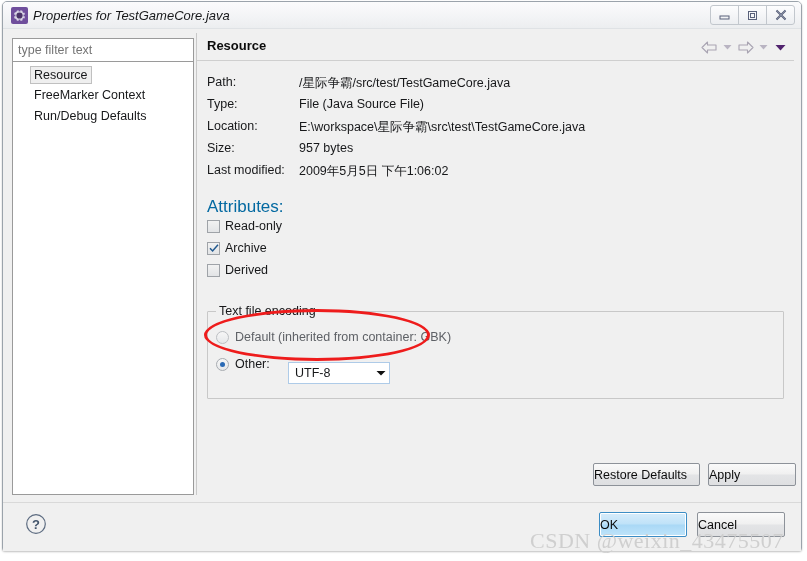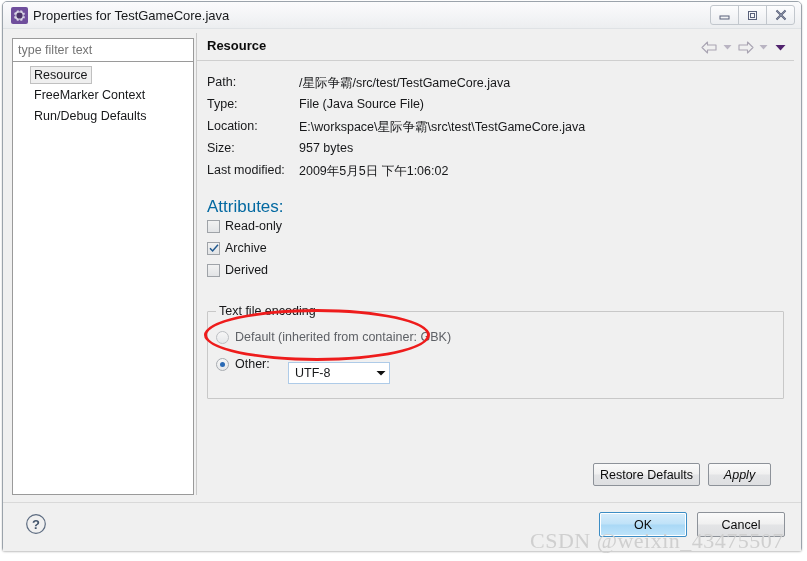--- a/index.html
+++ b/index.html
@@ -47,20 +47,21 @@
     display: flex; align-items: center; justify-content: center;
   }
   .title-icon svg { display: block; }
   .title-text {
     position: absolute;
     left: 30px; top: 4px;
     font-size: 13px;
     color: #17181a;
     line-height: 19px;
     white-space: nowrap;
+    font-style: italic;
   }
 
   .winbtns {
     position: absolute;
     right: 6px; top: 3px;
     display: flex;
     height: 20px;
   }
   .winbtn {
     width: 29px; height: 20px;
@@ -249,21 +250,21 @@
   
   .btn {
     position: absolute;
     background: linear-gradient(to bottom, #fafafa 0%, #f0f0f0 48%, #e3e4e6 52%, #dedfe1 100%);
     border: 1px solid #8d9299;
     border-radius: 2px;
     font-size: 12.5px;
     color: #0c0c0c;
     display: flex;
     align-items: center;
-    justify-content: center;
+    justify-content: flex-start;
     font-family: "Liberation Sans", sans-serif;
     cursor: default;
   }
   .btn-default {
     background: linear-gradient(to bottom, #d7ecfb 0%, #bfe2f8 48%, #a9d8f6 52%, #bfe4fa 100%);
     border: 1px solid #3c8dc5;
     box-shadow: 0 0 0 1px #ffffff inset;
   }
 
   
@@ -454,21 +455,21 @@
             <svg width="10" height="6" viewBox="0 0 10 6">
               <path d="M0.5 1 L9.5 1 L5 5.6 Z" fill="#101010"></path>
             </svg>
           </span>
         </div>
       </div>
 
       <div class="btn" style="left:396px; top:430px; width:107px; height:23px;">
         <span>Restore Defaults</span>
       </div>
-      <div class="btn" style="left:511px; top:430px; width:63px; height:23px;font-style:italic;">
+      <div class="btn" style="left:511px; top:430px; width:88px; height:23px;">
         <span>Apply</span>
       </div>
     </div>
 
     <div class="bottombar"></div>
 
     <span class="help-icon">
       <svg width="22" height="22" viewBox="0 0 22 22">
         <circle cx="11" cy="11" r="9.3" fill="#f0f0f0" stroke="#5c6b80" stroke-width="1.2"></circle>
         <text x="11" y="15.6" text-anchor="middle" font-family="Liberation Sans, sans-serif" font-size="13" font-weight="bold" fill="#42546b">?</text>

